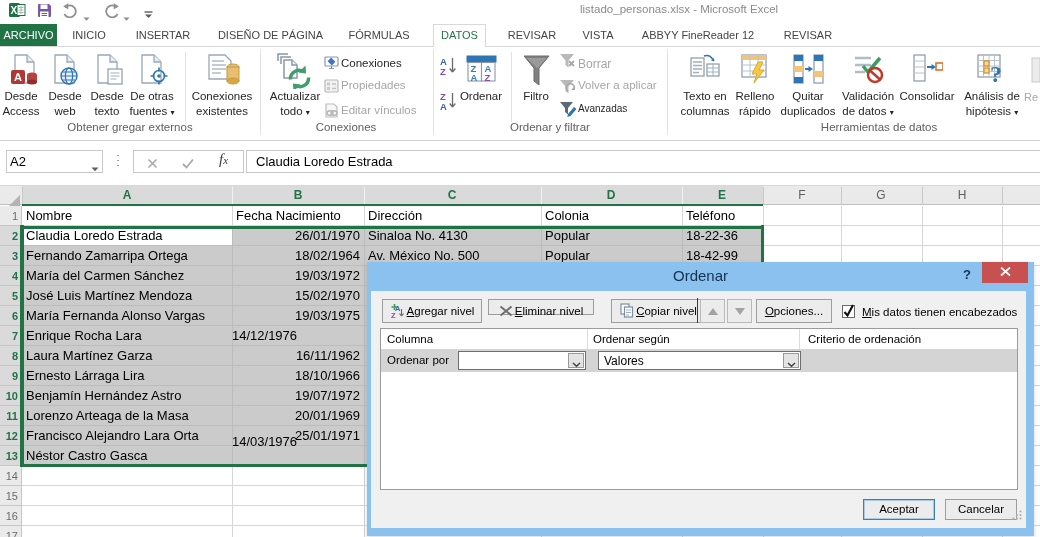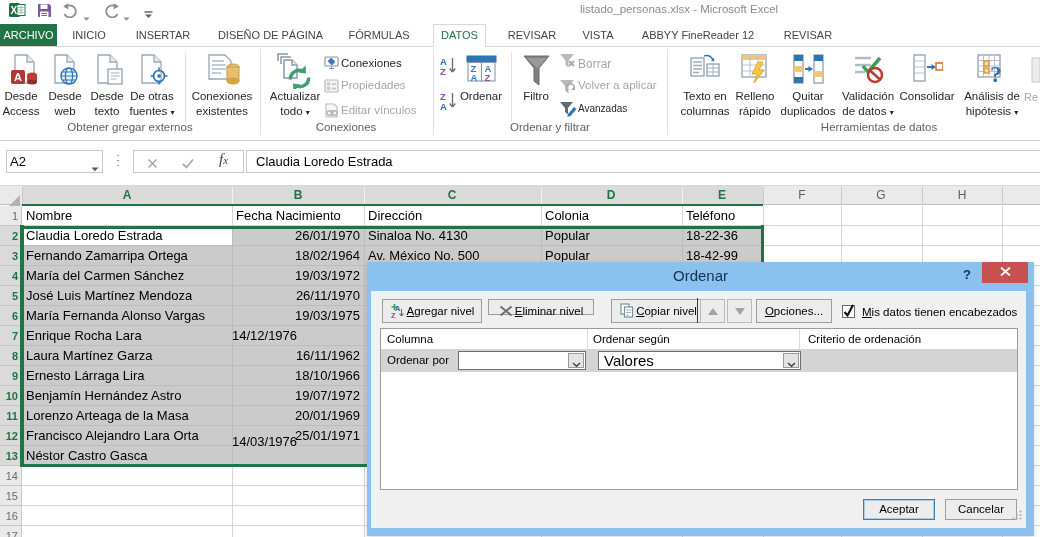--- a/index.html
+++ b/index.html
@@ -408,21 +408,21 @@
 <div class="cell" style="left:545px;top:226px">Popular</div>
 <div class="cell" style="left:686px;top:226px">18-22-36</div>
 <div class="cell" style="left:26px;top:246px">Fernando Zamarripa Ortega</div>
 <div class="cell" style="left:232px;width:128px;text-align:right;top:246px">18/02/1964</div>
 <div class="cell" style="left:368px;top:246px">Av. México No. 500</div>
 <div class="cell" style="left:545px;top:246px">Popular</div>
 <div class="cell" style="left:686px;top:246px">18-42-99</div>
 <div class="cell" style="left:26px;top:266px">María del Carmen Sánchez</div>
 <div class="cell" style="left:232px;width:128px;text-align:right;top:266px">19/03/1972</div>
 <div class="cell" style="left:26px;top:286px">José Luis Martínez Mendoza</div>
-<div class="cell" style="left:232px;width:128px;text-align:right;top:286px">26/11/1970</div>
+<div class="cell" style="left:232px;width:128px;text-align:right;top:286px">15/02/1970</div>
 <div class="cell" style="left:26px;top:306px">María Fernanda Alonso Vargas</div>
 <div class="cell" style="left:232px;width:128px;text-align:right;top:306px">19/03/1975</div>
 <div class="cell" style="left:26px;top:326px">Enrique Rocha Lara</div>
 <div class="cell" style="left:232px;width:128px;top:326px">14/12/1976</div>
 <div class="cell" style="left:26px;top:346px">Laura Martínez Garza</div>
 <div class="cell" style="left:232px;width:128px;text-align:right;top:346px">16/11/1962</div>
 <div class="cell" style="left:26px;top:366px">Ernesto Lárraga Lira</div>
 <div class="cell" style="left:232px;width:128px;text-align:right;top:366px">18/10/1966</div>
 <div class="cell" style="left:26px;top:386px">Benjamín Hernández Astro</div>
 <div class="cell" style="left:232px;width:128px;text-align:right;top:386px">19/07/1972</div>
@@ -486,21 +486,21 @@
     <div class="a" style="left:10px;top:58px;width:636px;height:23px;background:#d4d4d4"></div>
     <div class="a" style="left:16px;top:63px;font-size:11.5px;color:#000">Ordenar por</div>
 
     <div class="a" style="left:87px;top:60px;width:128px;height:19px;background:#fff;border:1px solid #6e6e6e;box-sizing:border-box">
       <div class="a" style="right:1px;top:1px;width:16px;height:15px;background:#e4e4e4;border:1px solid #9a9a9a;box-sizing:border-box;text-align:center">
         <svg width="9" height="6" style="margin-top:4px">
             <path d="M1 1 L4.5 4.3 L8 1" stroke="#444" stroke-width="1.5" fill="none"></path>
           </svg></div>
       </div>
     <div class="a" style="left:227px;top:60px;width:203px;height:19px;background:#fff;border:1px solid #6e6e6e;box-sizing:border-box">
-      <div class="a" style="left:5px;top:1px;font-size:15px;line-height:16px;color:#000">Valores</div>
+      <div class="a" style="left:5px;top:1px;font-size:12px;line-height:16px;color:#000">Valores</div>
       <div class="a" style="right:1px;top:1px;width:16px;height:15px;background:#e4e4e4;border:1px solid #9a9a9a;box-sizing:border-box;text-align:center">
         <svg width="9" height="6" style="margin-top:4px">
             <path d="M1 1 L4.5 4.3 L8 1" stroke="#444" stroke-width="1.5" fill="none"></path>
           </svg></div>
       </div>
 
     <div class="btn" style="left:492px;top:208px;width:72px;height:21px;line-height:19px;border-color:#3c7fb1;box-shadow:inset 0 0 0 1px #a8cbe8">Aceptar</div>
     <div class="btn" style="left:574px;top:208px;width:72px;height:21px;line-height:19px">Cancelar</div>
     <div class="a" style="right:3px;bottom:3px"><svg width="12" height="12">
       <circle cx="9.5" cy="2.5" r="1.1" fill="#b0b0b0"></circle>

